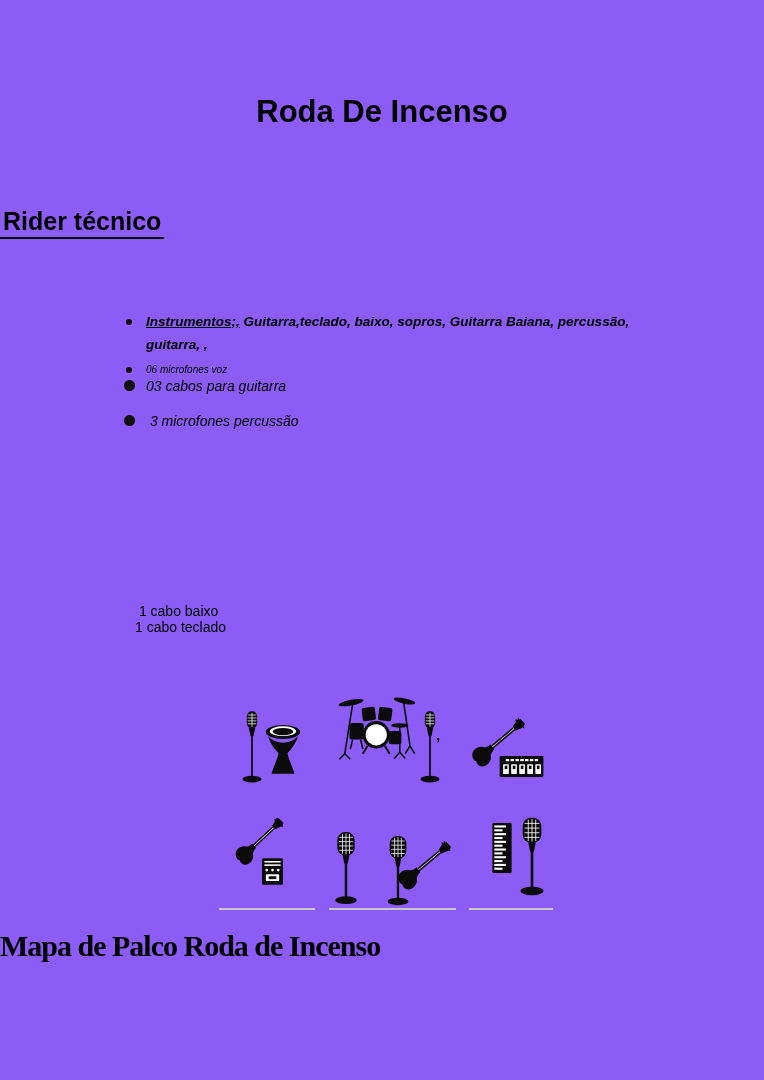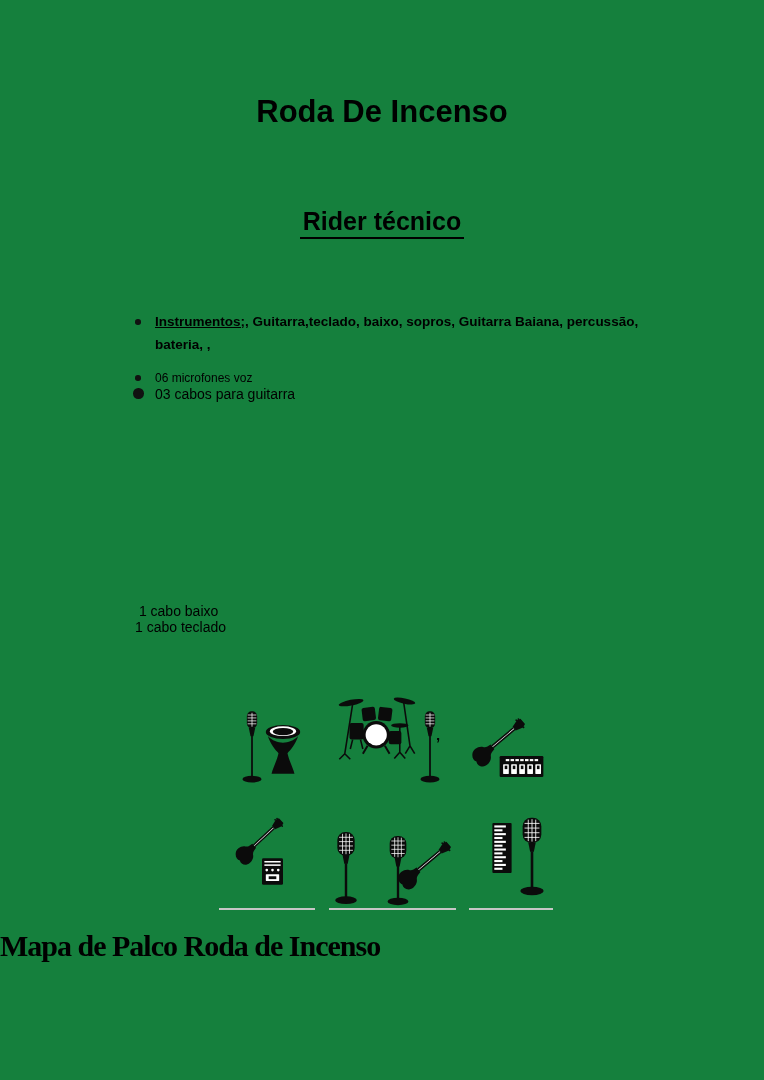--- a/index.html
+++ b/index.html
@@ -1,42 +1,42 @@
 <!DOCTYPE html>
 <html><head>
 <meta charset="utf-8">
 <style>
   html,body{margin:0;padding:0;background:#ffffff;}
   .page{
     position:relative;
     width:764px;height:1080px;
-    background:#15803d;
+    background:#8b5cf6;
     overflow:hidden;
     font-family:"Liberation Sans", sans-serif;
     color:#000000;
   }
   .title{
     position:absolute;top:94px;left:0;width:100%;
     margin:0;text-align:center;
     font-size:31px;font-weight:700;letter-spacing:0;
   }
   .subtitle{
     position:absolute;top:207px;left:0;width:100%;
-    margin:0;text-align:center;
+    margin:0;text-align:left;
     font-size:25px;font-weight:700;
   }
   .subtitle .u{border-bottom:2.5px solid #000;padding:0 3px 2px 3px;}
-  .list{position:absolute;left:133px;top:311px;width:514px;}
+  .list{position:absolute;left:124px;top:311px;width:514px;font-style:italic;}
   .li{position:relative;padding-left:22px;}
   .li .dot{position:absolute;border-radius:50%;background:#111;}
   .dot.sm{left:2px;top:8px;width:5.5px;height:5.5px;}
   .dot.lg{left:0px;top:1px;width:10.5px;height:10.5px;}
   .li.first{font-weight:700;font-size:13.5px;line-height:22.5px;}
   .li.first .underline{text-decoration:underline;}
-  .li.second{font-size:12px;line-height:18px;margin-top:13px;}
+  .li.second{font-size:10px;line-height:18px;margin-top:5px;}
   .li.second .dot.sm{top:6px;}
   .large-list{}
   .large-list .li{font-size:14px;line-height:14px;height:14px;margin-bottom:21px;}
   .plain{position:absolute;left:131px;margin:4px;font-size:14px;line-height:15px;}
   .ic{position:absolute;display:block;}
   .rot{transform-origin:50% 50%;}
   .stray{position:absolute;font-size:15px;font-weight:700;line-height:15px;}
   .shelf{position:absolute;height:1.5px;background:#c6c6c6;}
   .map-title{
     position:absolute;top:929px;left:0;width:100%;
@@ -155,31 +155,35 @@
 
   <h1 class="title">Roda De Incenso</h1>
 
   <h2 class="subtitle">
     <span class="u">Rider técnico</span>
   </h2>
 
   <div class="list">
     <div class="li first">
       <span class="dot sm"></span>
-      <span><span class="underline">Instrumentos;,</span><span> Guitarra,teclado, baixo, sopros, Guitarra Baiana, percussão,</span><br><span>bateria, ,</span></span>
+      <span><span class="underline">Instrumentos;,</span><span> Guitarra,teclado, baixo, sopros, Guitarra Baiana, percussão,</span><br><span>guitarra, ,</span></span>
     </div>
     <div class="li second">
       <span class="dot sm"></span>
       <span>06 microfones voz</span>
     </div>
     <div class="large-list">
       <div class="li">
         <span class="dot lg"></span>
         <span>03 cabos para guitarra</span>
       </div>
+      <div class="li">
+        <span class="dot lg"></span>
+        <span>&nbsp;3 microfones percussão</span>
+      </div>
     </div>
   </div>
 
   <p class="plain" style="top:600px">&nbsp;1 cabo baixo</p>
   <p class="plain" style="top:616px">1 cabo teclado</p>
 
   <svg class="ic" style="left:241px;top:709px;width:22px;height:78px">
       <use href="#sym-mic"></use>
     </svg>
   <svg class="ic" style="left:265px;top:722px;width:36px;height:56px">

